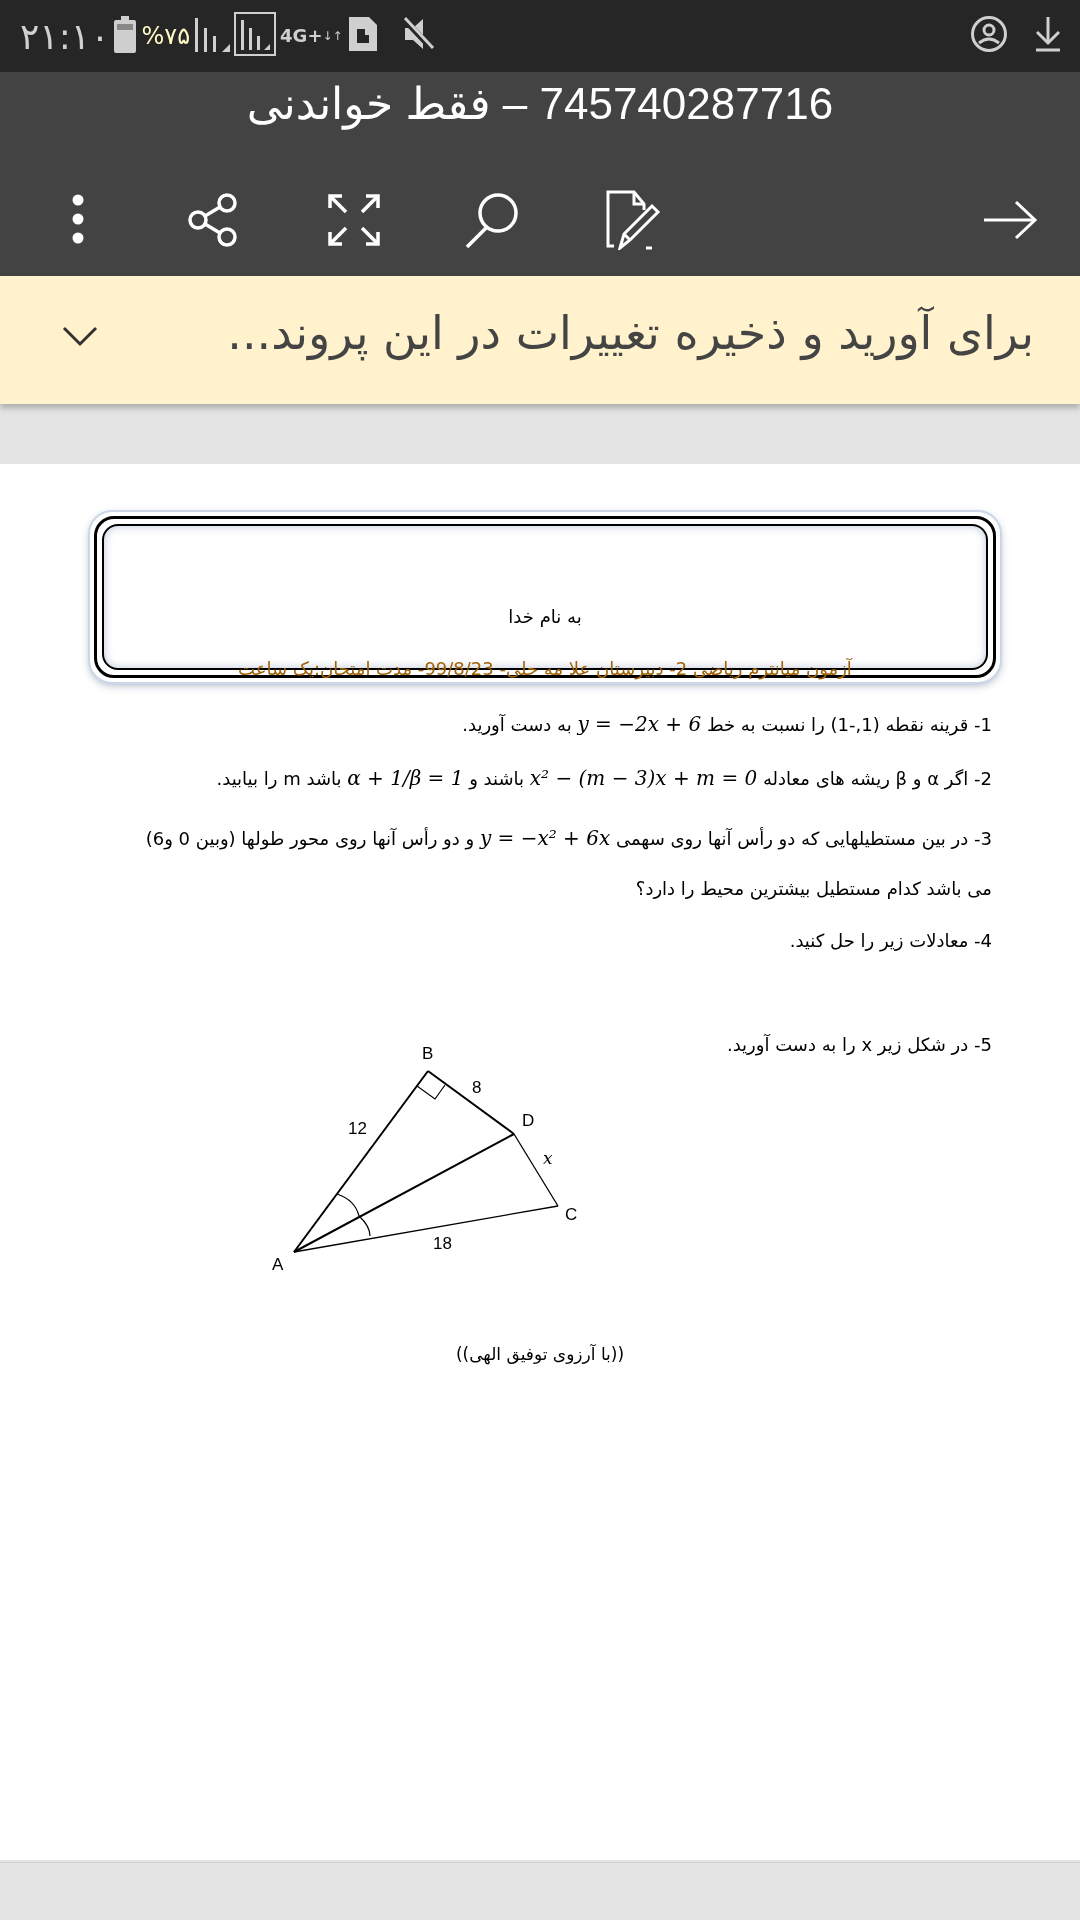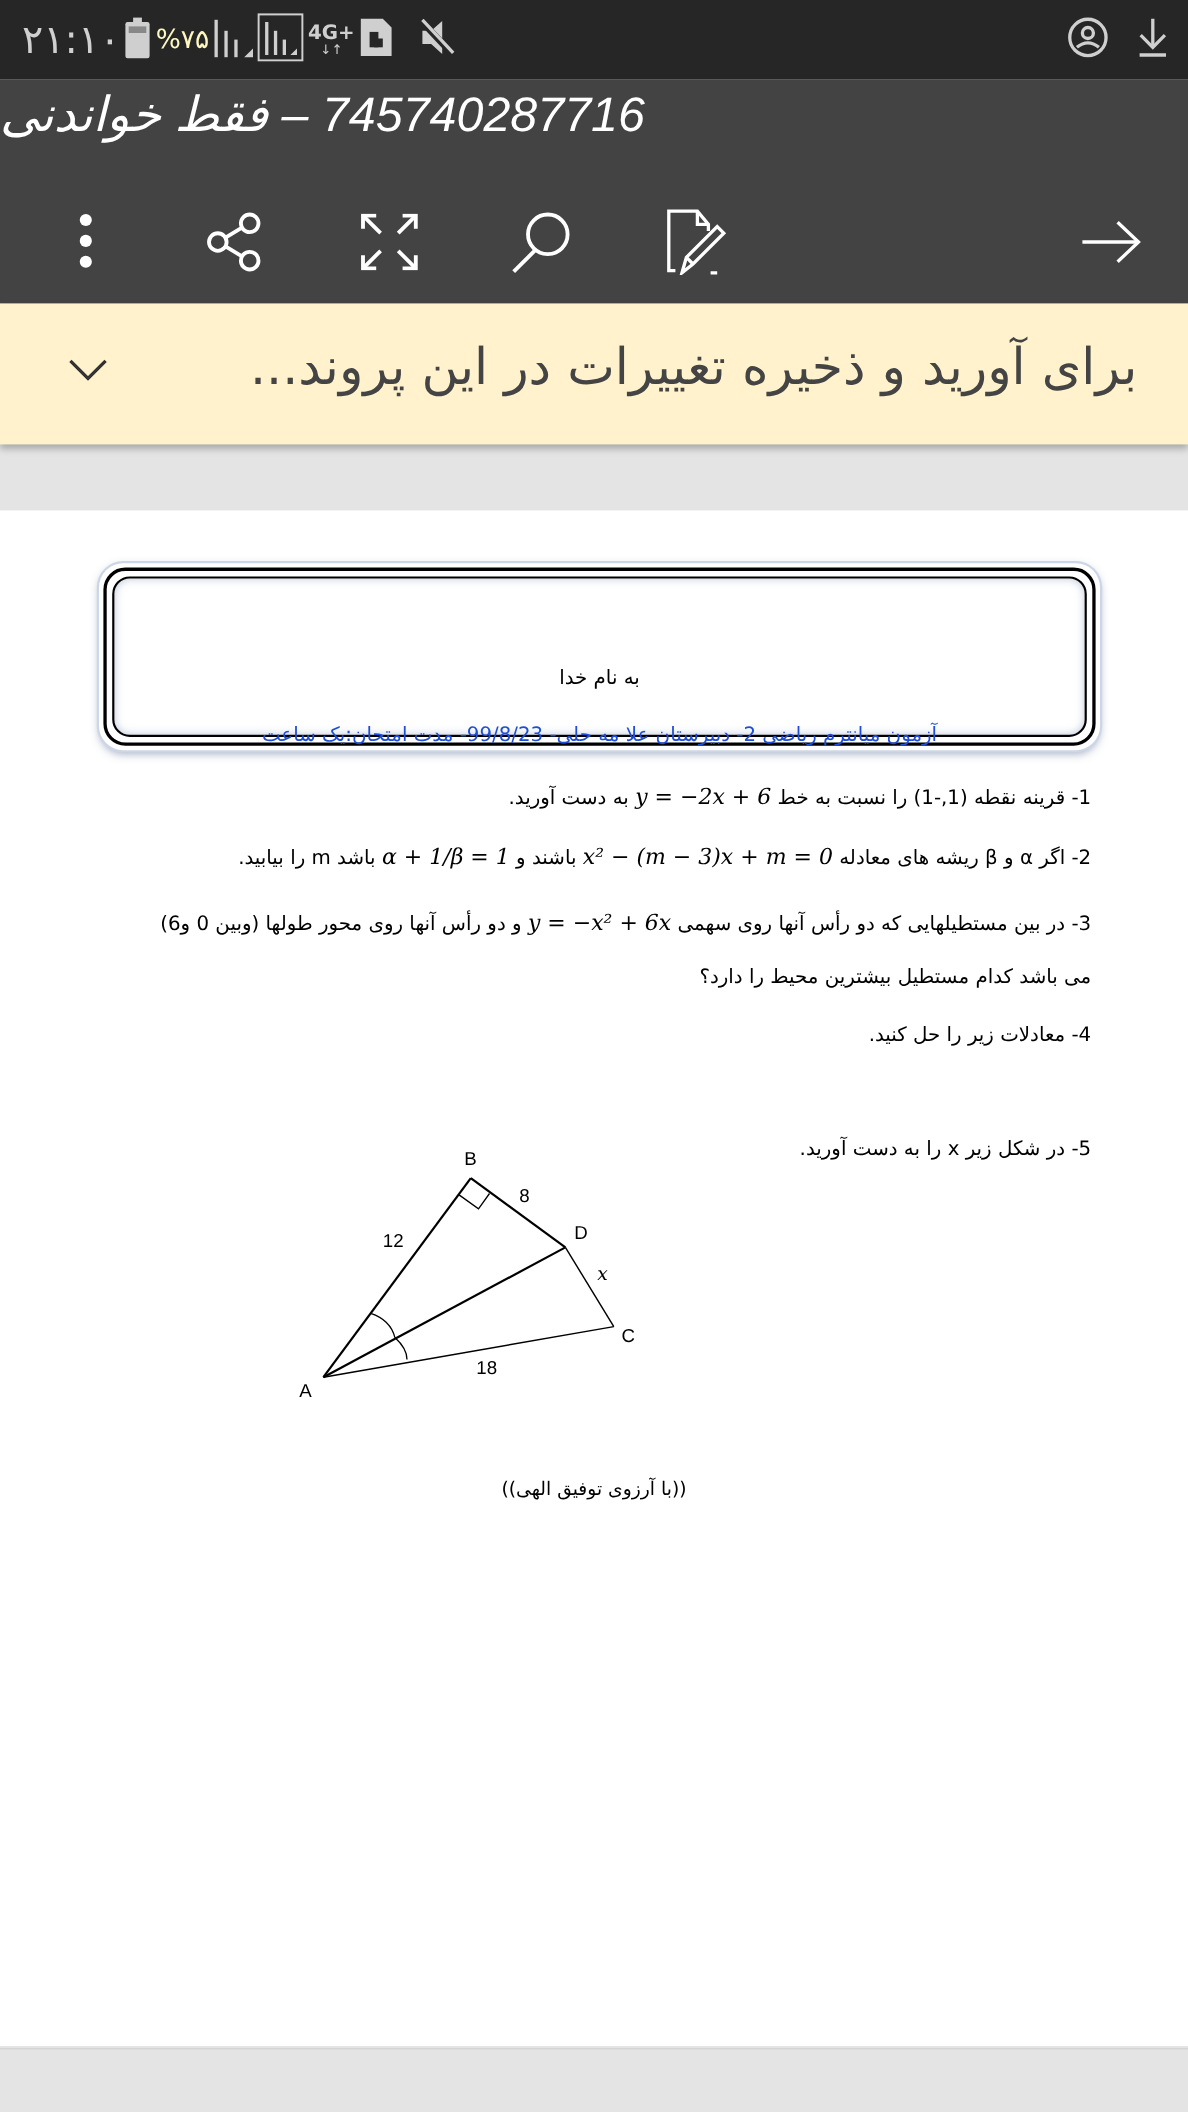--- a/index.html
+++ b/index.html
@@ -3,32 +3,32 @@
 <meta charset="utf-8">
 <style>
   html, body { margin:0; padding:0; }
   body { width:1080px; height:1920px; position:relative; overflow:hidden; background:#e4e4e4; font-family:"DejaVu Sans", sans-serif; }
   .statusbar { position:absolute; left:0; top:0; width:1080px; height:72px; background:#262626; color:#cfcfcf; }
   .statusbar .left { position:absolute; left:20px; top:0; height:72px; display:flex; align-items:center; gap:4px; }
   .statusbar .right { position:absolute; right:18px; top:0; height:72px; display:flex; align-items:center; gap:26px; }
   .sb-time { font-size:36px; color:#d0d0d0; font-family:"DejaVu Sans", sans-serif; }
   .sb-pct { font-size:24px; color:#fef9c3; }
   .appbar { position:absolute; left:0; top:72px; width:1080px; height:204px; background:#434343; color:#fff; }
-  .appbar .title { position:absolute; left:0; right:0; top:6px; text-align:left; font-size:44px; font-family:"Liberation Sans", sans-serif; color:#fff; direction:rtl;font-style:italic; }
+  .appbar .title { position:absolute; left:0; right:0; top:6px; text-align:center; font-size:44px; font-family:"Liberation Sans", sans-serif; color:#fff; direction:rtl; }
   .toolbar { position:absolute; left:0; top:100px; width:1080px; height:100px; }
   .tb-btn { position:absolute; top:8px; width:84px; height:84px; display:flex; align-items:center; justify-content:center; cursor:pointer; }
   .banner { position:absolute; left:0; top:276px; width:1080px; height:128px; background:#fff2cc; box-shadow:0 4px 6px rgba(0,0,0,0.25); }
   .banner .text { position:absolute; right:46px; top:30px; font-size:46px; color:#444; direction:rtl; font-family:"DejaVu Sans", sans-serif; }
   .banner .chev { position:absolute; left:58px; top:40px; width:44px; height:44px; display:flex; align-items:center; justify-content:center; cursor:pointer; }
   .page { position:absolute; left:0; top:464px; width:1080px; height:1396px; background:#fff; }
   .header-box { position:absolute; left:90px; top:48px; width:910px; height:170px; border-radius:22px; box-shadow:0 0 0 2px #ccd6e6, 0 3px 8px rgba(80,100,140,0.5); background:#fff; }
   .header-box .outer { position:absolute; left:4px; top:4px; right:4px; bottom:4px; border:3px solid #000; border-radius:20px; }
   .header-box .inner { position:absolute; left:12px; top:12px; right:12px; bottom:12px; border:2px solid #000; border-radius:16px; box-shadow: inset 0 0 8px rgba(120,140,180,0.5); }
   .hb-line1 { position:absolute; left:0; right:0; top:90px; text-align:center; font-size:18px; color:#000; direction:rtl; }
-  .hb-line2 { position:absolute; left:0; right:0; top:140px; text-align:center; font-size:18px; color:#1d4ed8; direction:rtl; }
+  .hb-line2 { position:absolute; left:0; right:0; top:140px; text-align:center; font-size:18px; color:#a16207; direction:rtl; }
   .q { position:absolute; right:88px; font-size:18px; color:#000; direction:rtl; white-space:nowrap; font-family:"DejaVu Sans", sans-serif; }
   .math { font-family:"DejaVu Serif", serif; font-style:italic; font-size:20px; }
   .eqs { position:absolute; left:88px; top:512px; font-size:20px; color:#000; white-space:nowrap; }
   .footer-note { position:absolute; left:0; right:0; top:880px; text-align:center; font-size:17px; direction:rtl; color:#000; }
   .diagram { position:absolute; left:250px; top:566px; width:350px; height:250px; }
   .bottom-gray { position:absolute; left:0; top:1862px; width:1080px; height:58px; background:#e4e4e4; border-top:1px solid #d0d0d0; }
 </style>
 </head>
 <body>
 
@@ -53,21 +53,21 @@
     </span>
     <span>
       <svg width="42" height="44" viewBox="0 0 42 44">
           <rect x="1" y="1" width="40" height="42" fill="none" stroke="#cfcfcf" stroke-width="2"></rect>
           <rect x="7" y="8" width="3" height="30" fill="#cfcfcf"></rect>
           <rect x="15" y="16" width="3" height="22" fill="#cfcfcf"></rect>
           <rect x="23" y="24" width="3" height="14" fill="#cfcfcf"></rect>
           <polygon points="30,38 36,38 36,32" fill="#cfcfcf"></polygon>
         </svg>
     </span>
-    <span style="display:flex;flex-direction:column;align-items:center;line-height:1;">
+    <span style="display:flex;flex-direction:row;align-items:center;line-height:1;">
       <span style="font-size:18px;font-weight:bold;color:#cfcfcf;">4G+</span>
       <span style="font-size:12px;color:#cfcfcf;">↓↑</span>
     </span>
     <span>
       <svg width="32" height="38" viewBox="0 0 32 38">
           <path d="M2 2 H22 L30 10 V36 H2 Z" fill="#cfcfcf"></path>
           <rect x="10" y="14" width="8" height="14" fill="#262626"></rect>
           <rect x="14" y="20" width="8" height="8" fill="#262626"></rect>
         </svg>
     </span>

